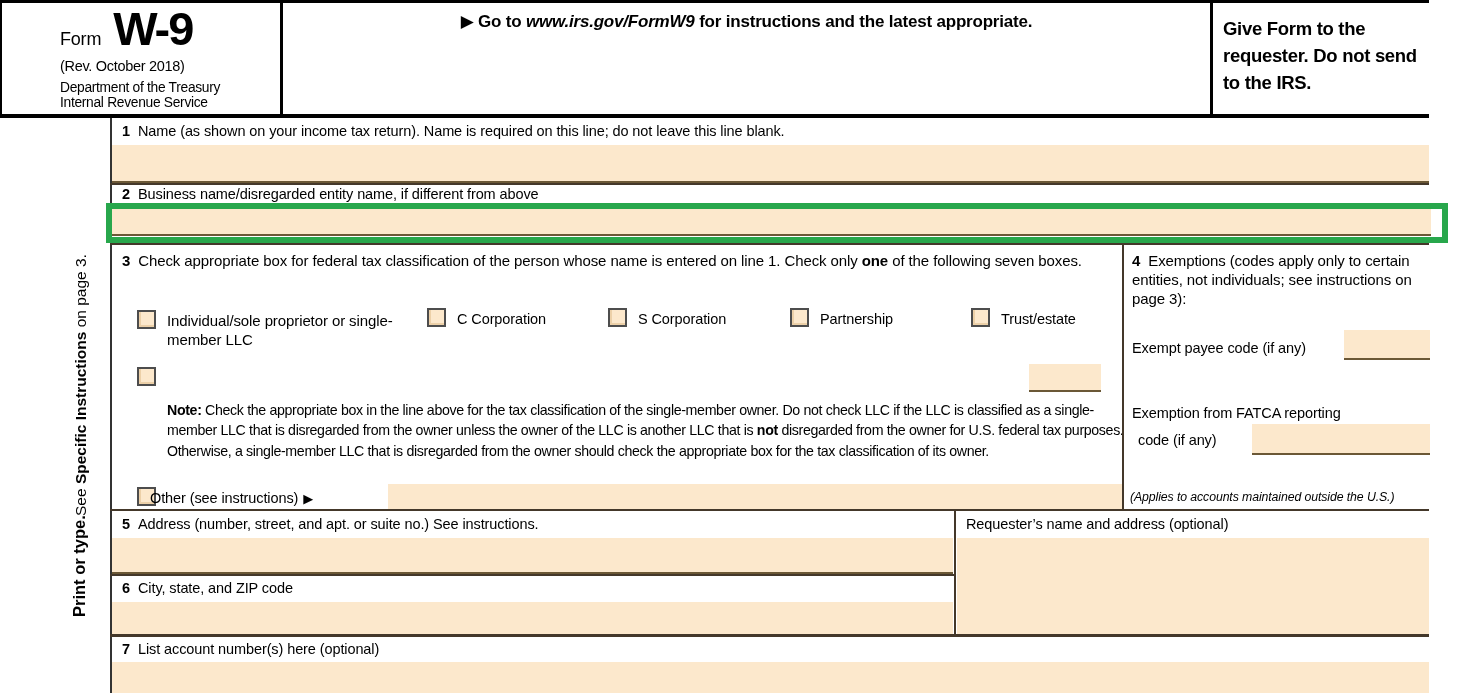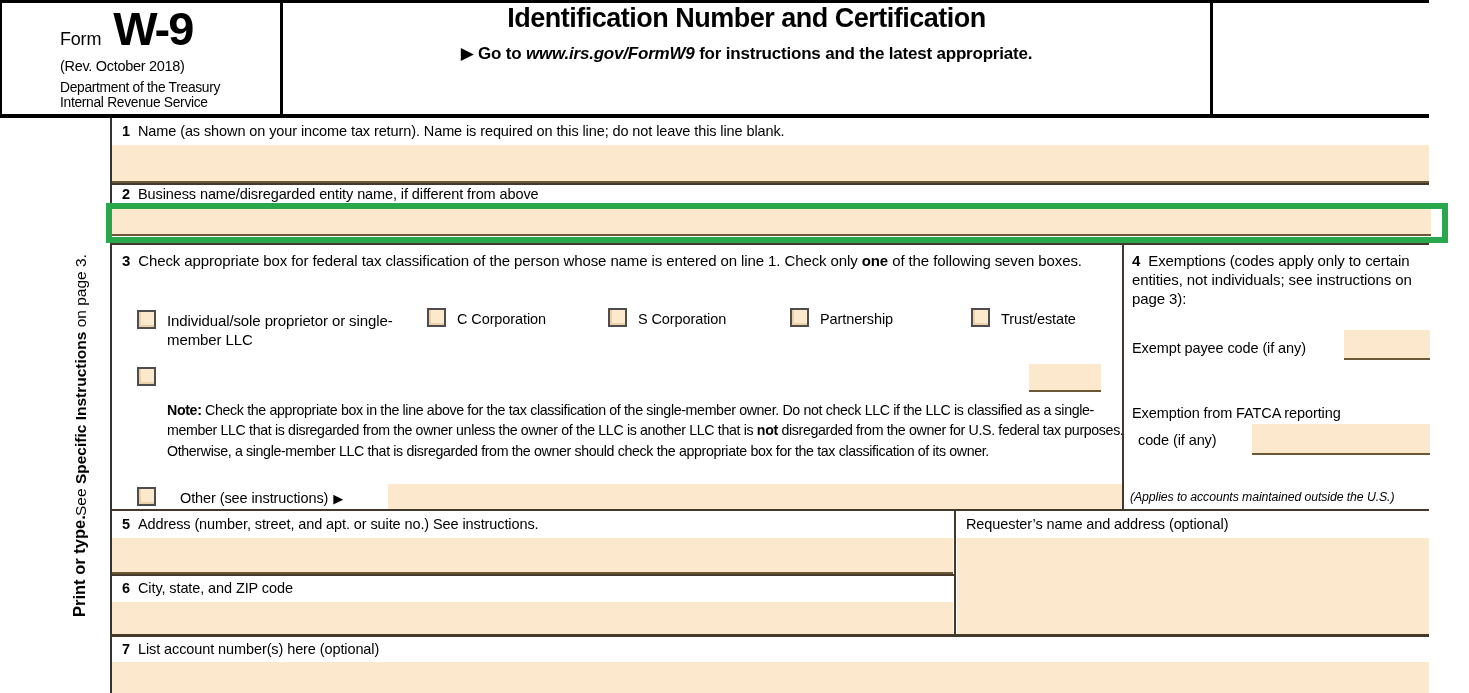--- a/index.html
+++ b/index.html
@@ -66,27 +66,27 @@
       <span class="hdr-form-word">Form</span>
       <span class="hdr-form-number" style="margin-left:12px;">W-9</span>
     </div>
     <div class="hdr-small" style="margin-top:9px;">(Rev. October 2018)</div>
     <div class="hdr-smaller" style="margin-top:5px;">Department of the Treasury</div>
     <div class="hdr-smaller">Internal Revenue Service</div>
   </div>
 
   <div class="abs" style="left:283px;top:3px;width:927px;">
     <div class="title">
-      <div>Identification Number and Certification</div>
     </div>
     <div class="goto">
       <span>▶</span><span> Go to </span><i>www.irs.gov/FormW9</i><span> for instructions and the latest appropriate.</span>
     </div>
   </div>
 
+  <div class="abs giveform" style="left:1223px;top:16px;width:198px;">Give Form to the requester. Do not send to the IRS.</div>
 
   <div class="abs sidebar" style="left:52px;top:178px;width:58px;height:515px;">
     <div class="sb1">Print or type.</div>
     <div class="sb2"><span>See </span><b>Specific Instructions</b><span> on page 3.</span></div>
   </div>
 
   <div class="abs" style="left:110px;top:118px;width:2px;height:575px;background:#333;"></div>
 
   <div class="abs lbl" style="left:122px;top:123px;">
     <span class="num">1</span><span>Name (as shown on your income tax return). Name is required on this line; do not leave this line blank.</span>
@@ -122,21 +122,21 @@
   <div class="abs lbl" style="left:1001px;top:311px;">Trust/estate</div>
 
   <div class="abs cbox" style="left:137px;top:367px;"></div>
   <div class="abs field" style="left:1029px;top:364px;width:72px;height:28px;"></div>
 
   <div class="abs note" style="left:167px;top:400px;width:958px;">
     <b>Note:</b><span> Check the appropriate box in the line above for the tax classification of the single-member owner.  Do not check LLC if the LLC is classified as a single-member LLC that is disregarded from the owner unless the owner of the LLC is another LLC that is </span><b>not</b><span> disregarded from the owner for U.S. federal tax purposes. Otherwise, a single-member LLC that is disregarded from the owner should check the appropriate box for the tax classification of its owner.</span>
   </div>
 
   <div class="abs cbox" style="left:137px;top:487px;"></div>
-  <div class="abs lbl" style="left:180px;top:490px;text-align:center;">
+  <div class="abs lbl" style="left:150px;top:490px;text-align:center;">
     <span>Other (see instructions)</span><span class="arrow">▶</span>
   </div>
   <div class="abs field-noline" style="left:388px;top:484px;width:734px;height:26px;"></div>
 
   <div class="abs sep" style="left:1122px;top:245px;width:2px;height:266px;"></div>
   <div class="abs sep" style="left:110px;top:509px;width:1319px;height:2px;"></div>
 
   <div class="abs lblwrap" style="left:1132px;top:251px;width:292px;white-space:normal;">
     <span class="num">4</span><span>Exemptions (codes apply only to certain entities, not individuals; see instructions on page 3):</span>
   </div>

